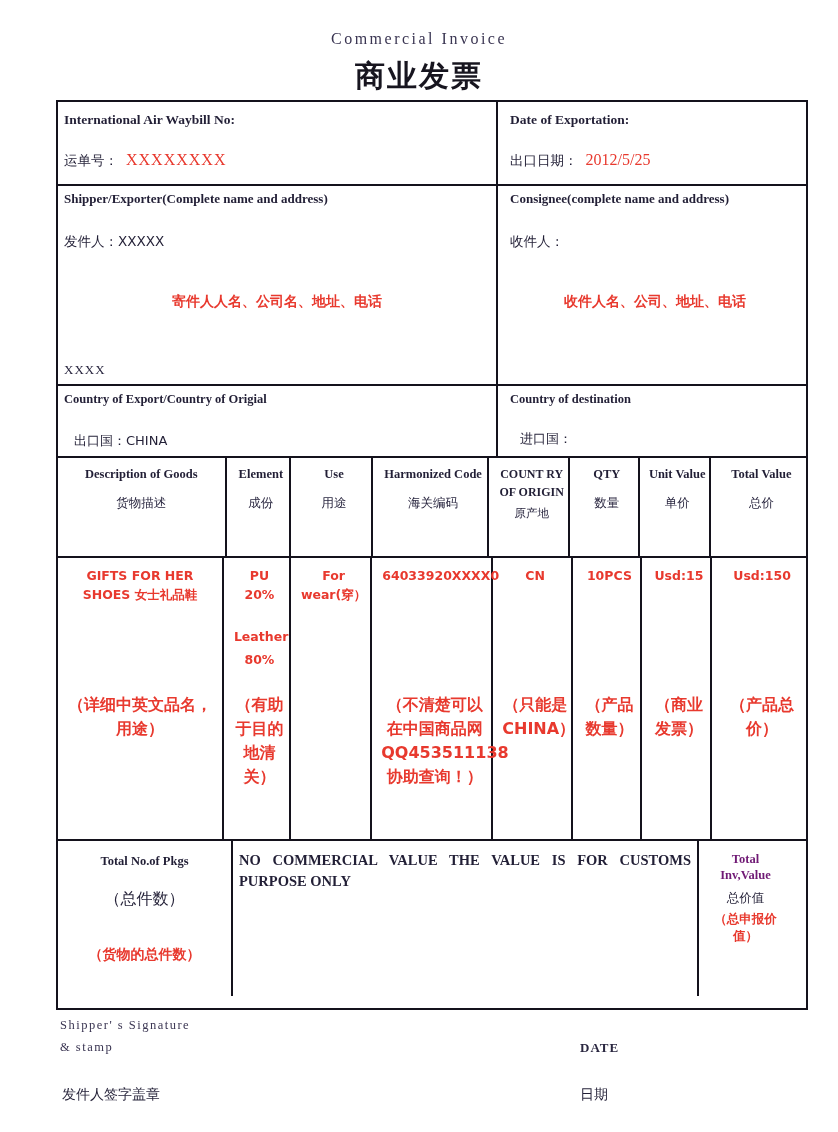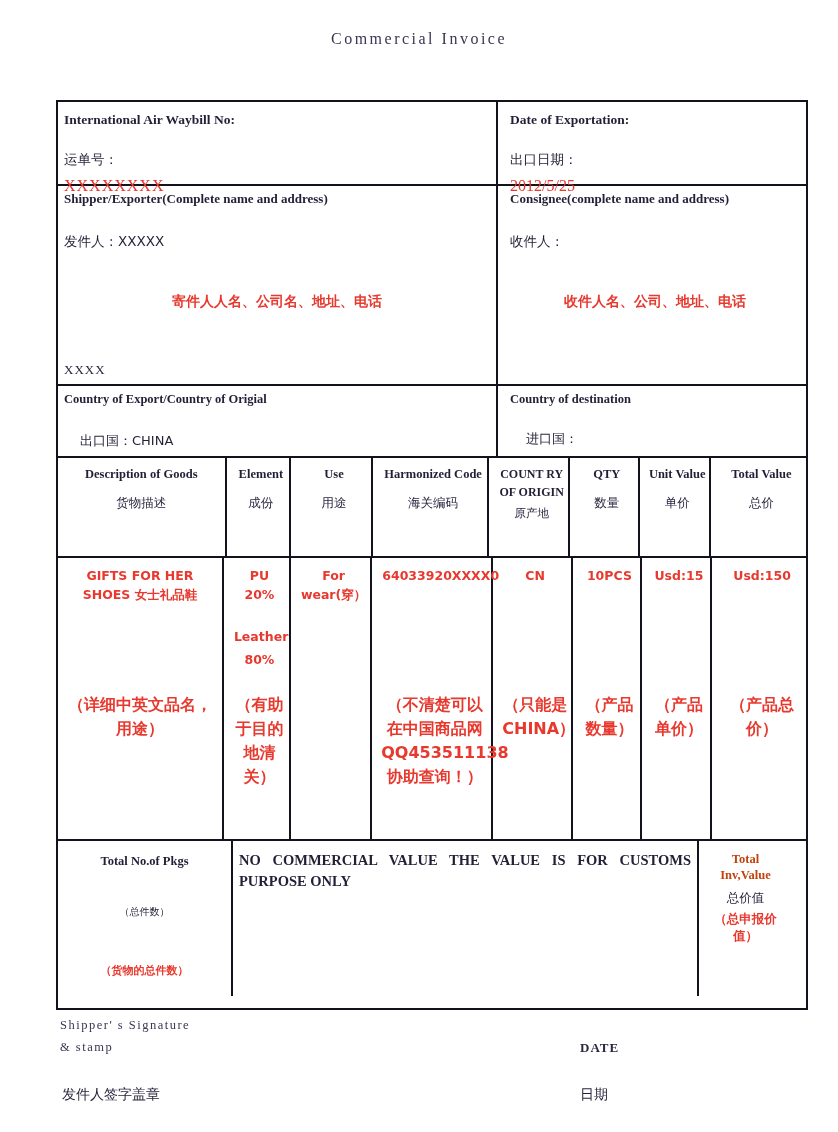--- a/index.html
+++ b/index.html
@@ -57,39 +57,39 @@
     font-family:"DejaVu Sans","Liberation Sans",sans-serif;
   }
   .red{color:#e8392e;}
   .red-b{color:#e8392e;font-weight:bold;}
   .mono-x{letter-spacing:1px;}
 
   
   .h-waybill{width:443px;height:82px;}
   .h-date{width:304px;height:82px;}
   .h-line1{margin-top:4px;}
-  .h-line2{margin-top:22px;display:flex;align-items:baseline;gap:8px;flex-direction:column;}
+  .h-line2{margin-top:22px;display:flex;align-items:baseline;gap:8px;}
 
   
   .p-ship{width:443px;height:198px;}
   .p-cons{width:304px;height:198px;}
   .party-title{font-weight:bold;font-size:13px;color:#221f36;}
   .party-cn{margin-top:26px;font-size:13.5px;}
   .party-red{
     margin-top:42px;
     text-align:center;
     font-size:14px;
     font-weight:bold;
   }
   .party-foot{position:absolute;left:6px;bottom:6px;font-size:13px;letter-spacing:1px;}
 
   
   .c-exp{width:443px;height:70px;}
   .c-dst{width:304px;height:68px;}
-  .c-cn{position:absolute;left:22px;bottom:6px;font-size:13px;}
+  .c-cn{position:absolute;left:16px;bottom:6px;font-size:13px;}
 
   
   .th{
     text-align:center;
     padding:6px 3px;
     box-sizing:border-box;
   }
   .th .en{font-weight:bold;font-size:12.5px;line-height:1.25;color:#221f36;}
   .th .zh{font-size:12.5px;margin-top:12px;display:block;
           font-family:"DejaVu Sans","Liberation Sans",sans-serif;}
@@ -123,29 +123,29 @@
   .w7{width:68px;}
   .w8{width:93px;}
 
   .hdr-row{height:100px;}
   .data-row{height:283px;}
 
   
   .tot-row{height:155px;}
   .t-pkgs{width:175px;text-align:center;padding-top:10px;}
   .t-pkgs .en{font-weight:bold;font-size:12.5px;color:#221f36;}
-  .t-pkgs .zh{font-size:10px;margin-top:36px;display:block;color:#221f36;
+  .t-pkgs .zh{font-size:16px;margin-top:20px;display:block;color:#221f36;
               font-family:"DejaVu Sans","Liberation Sans",sans-serif;}
-  .t-pkgs .red-note{position:absolute;left:0;right:0;bottom:18px;font-size:11px;font-weight:bold;
+  .t-pkgs .red-note{position:absolute;left:0;right:0;bottom:32px;font-size:14px;font-weight:bold;
               font-family:"DejaVu Sans","Liberation Sans",sans-serif;}
   .t-stmt{width:466px;padding:9px 6px;}
   .t-stmt .line{font-weight:bold;font-size:14.5px;color:#221f36;line-height:1.45;}
   .t-stmt .l1{text-align:justify;text-align-last:justify;}
   .t-inv{width:93px;text-align:center;padding-top:10px;}
-  .t-inv .en{font-weight:bold;font-size:12.5px;color:#c2410c;line-height:1.3;}
+  .t-inv .en{font-weight:bold;font-size:12.5px;color:#701a75;line-height:1.3;}
   .t-inv .zh{font-size:12.5px;margin-top:6px;display:block;color:#221f36;
              font-family:"DejaVu Sans","Liberation Sans",sans-serif;}
   .t-inv .red-note{font-size:12.5px;margin-top:4px;display:block;font-weight:bold;
              font-family:"DejaVu Sans","Liberation Sans",sans-serif;}
 
   
   .sign{
     position:absolute;left:56px;top:1014px;width:752px;height:100px;
   }
   .sign .s-en1{position:absolute;left:4px;top:4px;font-size:12.5px;letter-spacing:1.5px;color:#3a3552;}
@@ -155,20 +155,21 @@
   .sign .d-en{position:absolute;left:524px;top:26px;font-size:13px;font-weight:bold;letter-spacing:1px;color:#2a2740;}
   .sign .d-cn{position:absolute;left:524px;top:72px;font-size:14px;color:#221f36;
               font-family:"DejaVu Sans","Liberation Sans",sans-serif;}
 </style>
 </head>
 <body>
 
 <div class="page">
 
   <div class="title-en">Commercial Invoice</div>
+  <div class="title-cn">商业发票</div>
 
   <div class="frame">
 
     <div class="row bb">
       <div class="cell br h-waybill">
         <div class="lbl h-line1">International Air Waybill No:</div>
         <div class="h-line2">
           <span class="cn">运单号：</span>
           <span class="red mono-x">XXXXXXXX</span>
         </div>
@@ -263,21 +264,21 @@
       <div class="cell br td w5">
         <div class="val">CN</div>
         <div class="note">（只能是CHINA）</div>
       </div>
       <div class="cell br td w6">
         <div class="val">10PCS</div>
         <div class="note">（产品数量）</div>
       </div>
       <div class="cell br td w7">
         <div class="val">Usd:15</div>
-        <div class="note">（产品单价）</div>
+        <div class="note">（商业发票）</div>
       </div>
       <div class="cell td w8">
         <div class="val">Usd:150</div>
         <div class="note">（产品总价）</div>
       </div>
     </div>
 
     <div class="row tot-row">
       <div class="cell br t-pkgs">
         <span class="en">Total No.of Pkgs</span>

